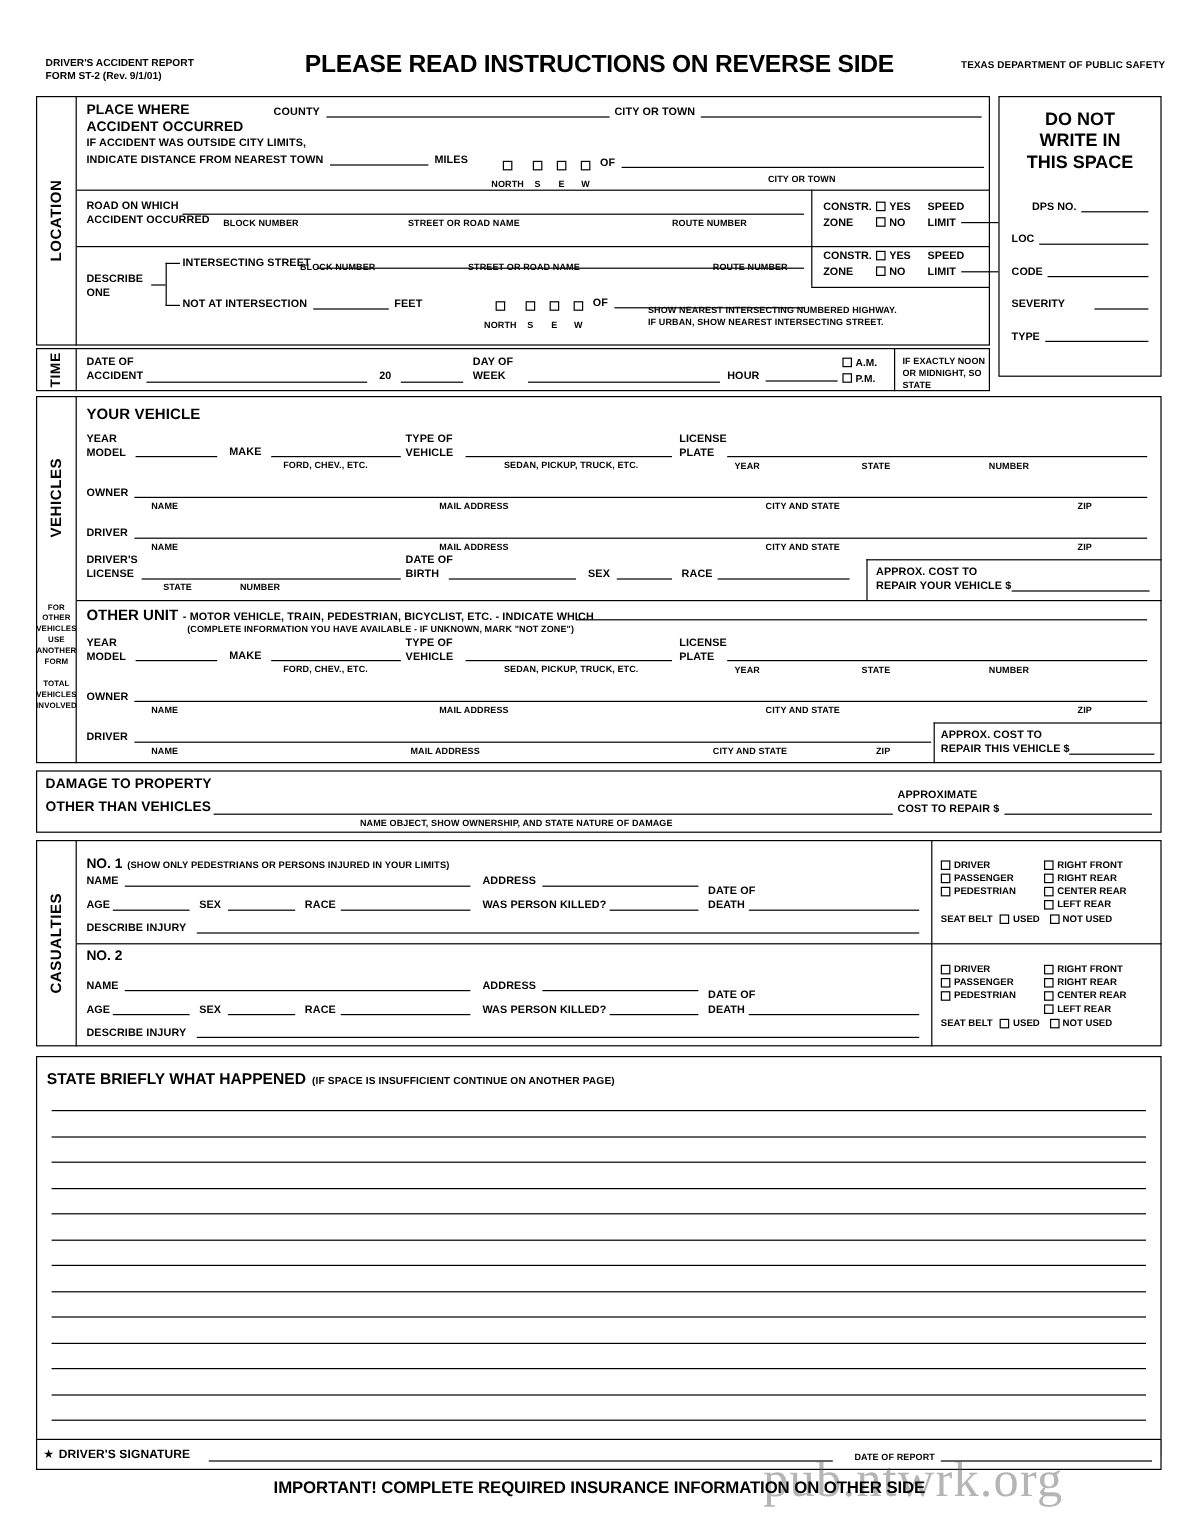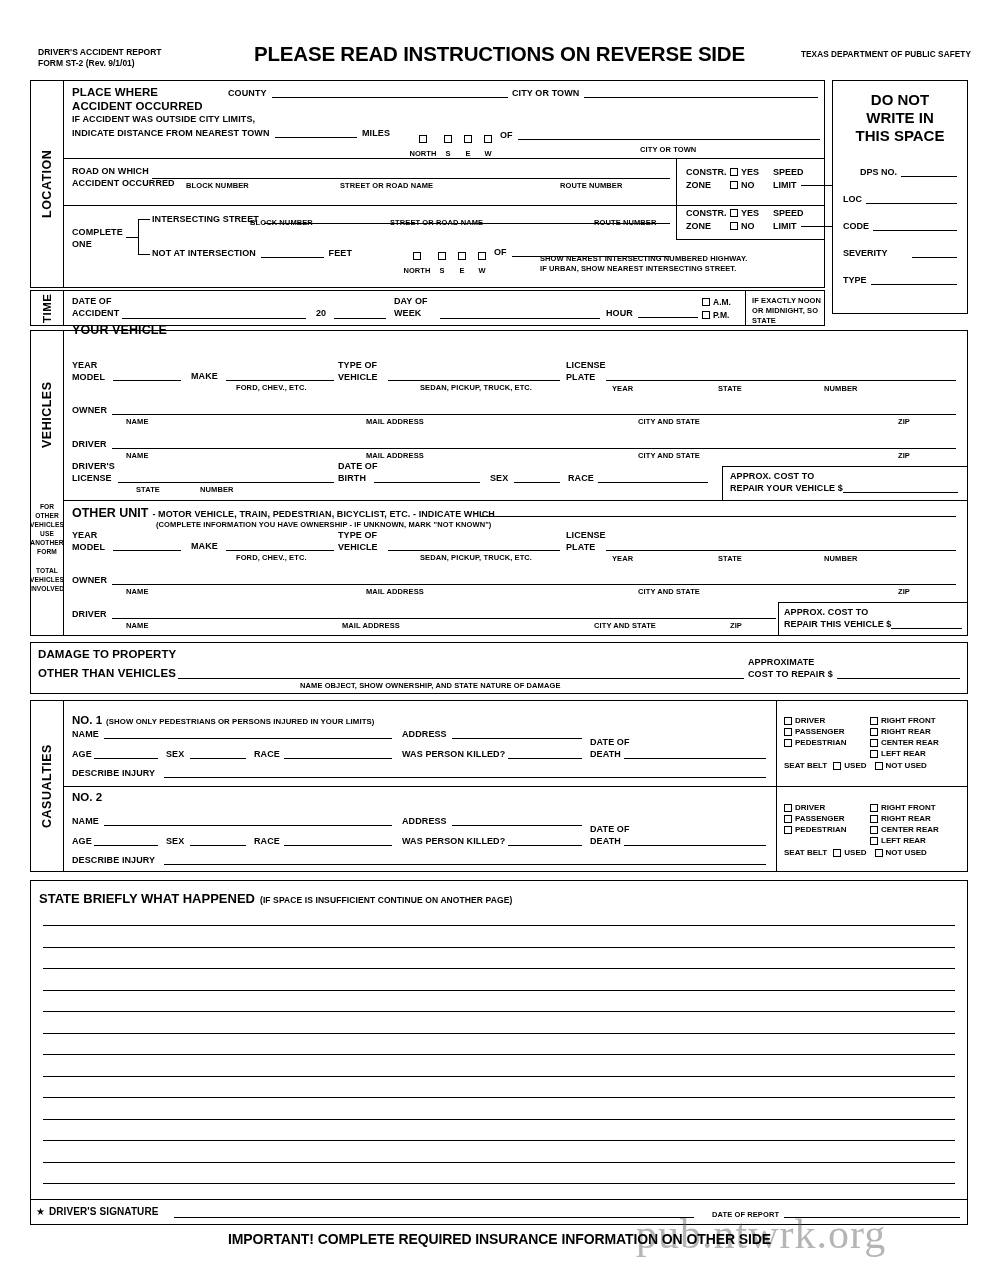--- a/index.html
+++ b/index.html
@@ -206,21 +206,21 @@
     <div style="display:flex; align-items:center; font-size:9px; font-weight:bold; margin-top:3px;">
       <span style="width:44px;">ZONE</span>
       <span class="chk"></span>
       <span style="margin-left:3px; width:32px;">NO</span>
       <span>LIMIT</span>
       <span class="rule" style="width:34px; margin-left:4px;"></span>
     </div>
   </div>
 
   <div class="abs" style="left:72px; top:227px;">
-    <div class="lbl">COMPLETE</div>
+    <div class="lbl">DESCRIBE</div>
     <div class="lbl" style="margin-top:2px;">ONE</div>
   </div>
 
   <div class="abs" style="left:126px; top:237px; width:12px; border-top:1.2px solid #000;"></div>
   <div class="abs" style="left:138px; top:219px; height:36px; border-left:1.2px solid #000;"></div>
   <div class="abs" style="left:138px; top:219px; width:12px; border-top:1.2px solid #000;"></div>
   <div class="abs" style="left:138px; top:254px; width:12px; border-top:1.2px solid #000;"></div>
 
   <div class="abs row" style="left:152px; top:214px; width:518px;">
     <span class="lbl">INTERSECTING STREET</span>
@@ -345,21 +345,21 @@
     <div class="abs cap" style="left:0; top:236px; width:34px; text-align:center; line-height:9px; font-size:6.6px; white-space:pre-line;">TOTAL
 VEHICLES
 INVOLVED</div>
   </div>
   <div class="hdiv" style="left:64px; top:500px; width:904px;"></div>
   <div class="vdiv" style="left:722px; top:466px; height:34px;"></div>
   <div class="hdiv" style="left:722px; top:466px; width:246px;"></div>
   <div class="vdiv" style="left:778px; top:602px; height:34px;"></div>
   <div class="hdiv" style="left:778px; top:602px; width:190px;"></div>
 
-  <div class="abs lbl-lg" style="left:72px; top:323px; font-size:12.5px;">YOUR VEHICLE</div>
+  <div class="abs lbl-lg" style="left:72px; top:338px; font-size:12.5px;">YOUR VEHICLE</div>
 
   <div class="abs" style="left:72px; top:360px;">
     <div class="lbl">YEAR</div>
     <div class="lbl" style="margin-top:2px;">MODEL</div>
   </div>
   <div class="abs" style="left:113px; top:380px; width:68px; border-bottom:1px solid #000;"></div>
   <div class="abs lbl" style="left:191px; top:371px;">MAKE</div>
   <div class="abs" style="left:226px; top:380px; width:108px; border-bottom:1px solid #000;"></div>
   <div class="abs cap" style="left:236px; top:383px;">FORD, CHEV., ETC.</div>
 
@@ -418,21 +418,21 @@
       <span class="lbl">REPAIR YOUR VEHICLE $</span>
       <span class="rule"></span>
     </div>
   </div>
 
   <div class="abs" style="left:72px; top:506px; display:flex; align-items:baseline;">
     <span style="font-size:12.5px; font-weight:bold;">OTHER UNIT</span>
     <span class="lbl" style="margin-left:4px;">- MOTOR VEHICLE, TRAIN, PEDESTRIAN, BICYCLIST, ETC. - INDICATE WHICH</span>
   </div>
   <div class="abs" style="left:480px; top:516px; width:476px; border-bottom:1px solid #000;"></div>
-  <div class="abs cap" style="left:156px; top:520px;">(COMPLETE INFORMATION YOU HAVE OWNERSHIP - IF UNKNOWN, MARK "NOT KNOWN")</div>
+  <div class="abs cap" style="left:156px; top:520px;">(COMPLETE INFORMATION YOU HAVE AVAILABLE - IF UNKNOWN, MARK "NOT ZONE")</div>
 
   <div class="abs" style="left:72px; top:530px;">
     <div class="lbl">YEAR</div>
     <div class="lbl" style="margin-top:2px;">MODEL</div>
   </div>
   <div class="abs" style="left:113px; top:550px; width:68px; border-bottom:1px solid #000;"></div>
   <div class="abs lbl" style="left:191px; top:541px;">MAKE</div>
   <div class="abs" style="left:226px; top:550px; width:108px; border-bottom:1px solid #000;"></div>
   <div class="abs cap" style="left:236px; top:553px;">FORD, CHEV., ETC.</div>
 

